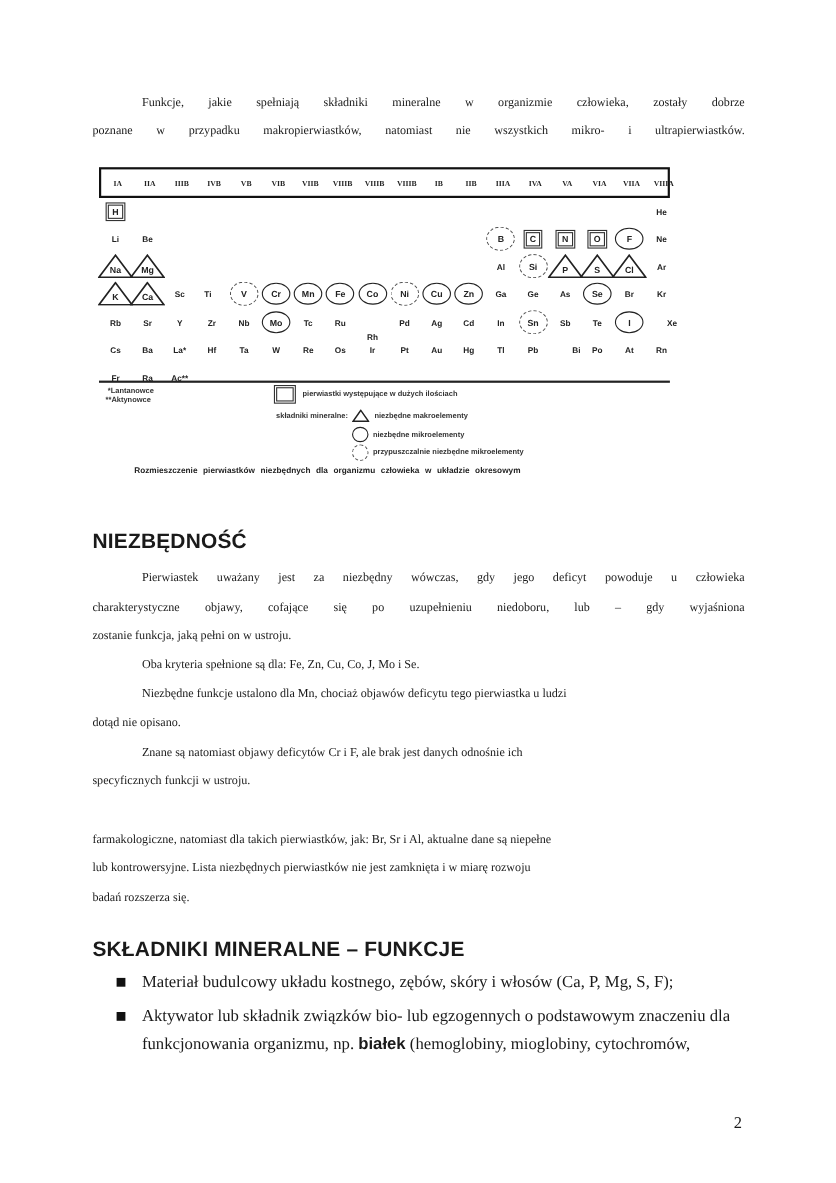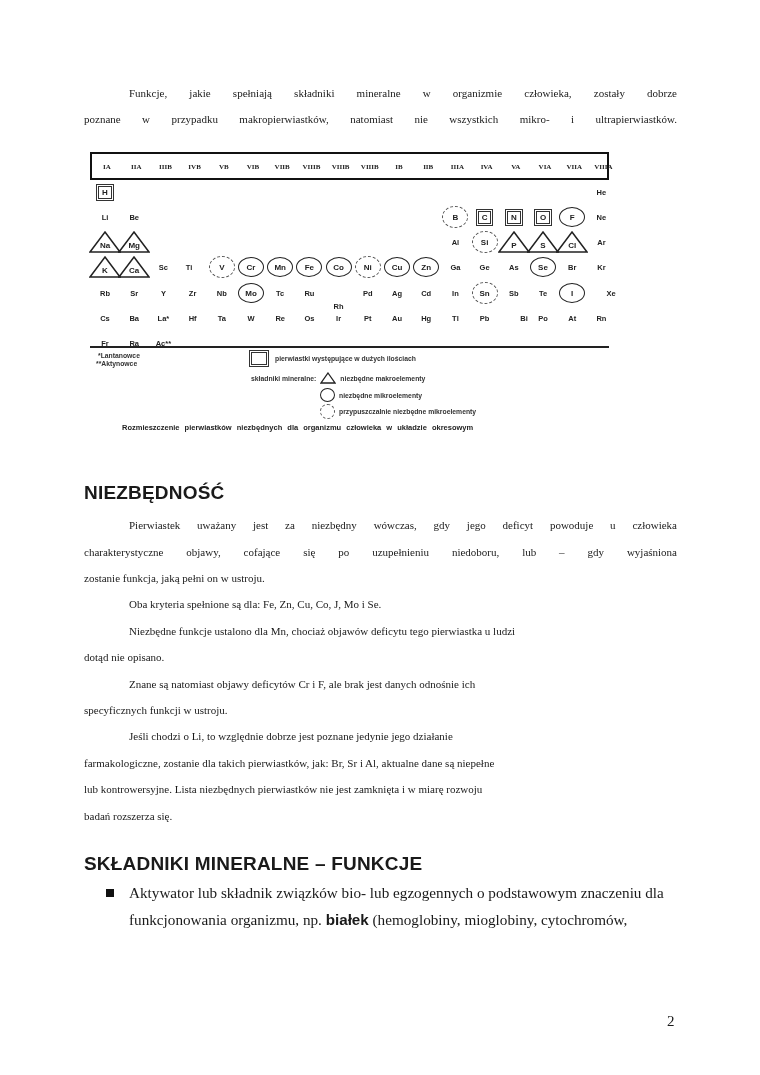--- a/index.html
+++ b/index.html
@@ -337,28 +337,31 @@
   <h2 class="heading" style="top:482px;">NIEZBĘDNOŚĆ</h2>
 
   <p class="para justify indent" style="top:512px;">Pierwiastek uważany jest za niezbędny wówczas, gdy jego deficyt powoduje u człowieka</p>
   <p class="para justify" style="top:539px;">charakterystyczne objawy, cofające się po uzupełnieniu niedoboru, lub – gdy wyjaśniona</p>
   <p class="para" style="top:565px;">zostanie funkcja, jaką pełni on w ustroju.</p>
   <p class="para indent" style="top:618px;">Niezbędne funkcje ustalono dla Mn, chociaż objawów deficytu tego pierwiastka u ludzi</p>
   <p class="para indent" style="top:591px;">Oba kryteria spełnione są dla: Fe, Zn, Cu, Co, J, Mo i Se.</p>
   <p class="para" style="top:644px;">dotąd nie opisano.</p>
   <p class="para indent" style="top:671px;">Znane są natomiast objawy deficytów Cr i F, ale brak jest danych odnośnie ich</p>
   <p class="para" style="top:697px;">specyficznych funkcji w ustroju.</p>
-  <p class="para indent" style="top:723px;">Jeśli chodzi o Li, to względnie dobrze jest poznane jedynie jego działanie</p>
-  <p class="para" style="top:750px;">farmakologiczne, zostanie dla takich pierwiastków, jak: Br, Sr i Al, aktualne dane są niepełne</p>
+  <p class="para" style="top:750px;">farmakologiczne, natomiast dla takich pierwiastków, jak: Br, Sr i Al, aktualne dane są niepełne</p>
   <p class="para" style="top:776px;">lub kontrowersyjne. Lista niezbędnych pierwiastków nie jest zamknięta i w miarę rozwoju</p>
   <p class="para" style="top:803px;">badań rozszerza się.</p>
 
   <h2 class="heading" style="top:853px;">SKŁADNIKI MINERALNE – FUNKCJE</h2>
 
   <ul class="bullets">
+    <li>
+      <span class="sq-bullet"></span>
+      <span>Materiał budulcowy układu kostnego, zębów, skóry i włosów (Ca, P, Mg, S, F);</span>
+    </li>
     <li style="width:555px;">
       <span class="sq-bullet"></span>
       <span>Aktywator lub składnik związków bio- lub egzogennych o podstawowym znaczeniu dla funkcjonowania organizmu, np. </span><b style="font-family:'Liberation Sans', sans-serif;">białek</b><span> (hemoglobiny, mioglobiny, cytochromów,</span>
     </li>
   </ul>
 
   <div class="pagenum">2</div>
 </div>
 
 </body></html>

